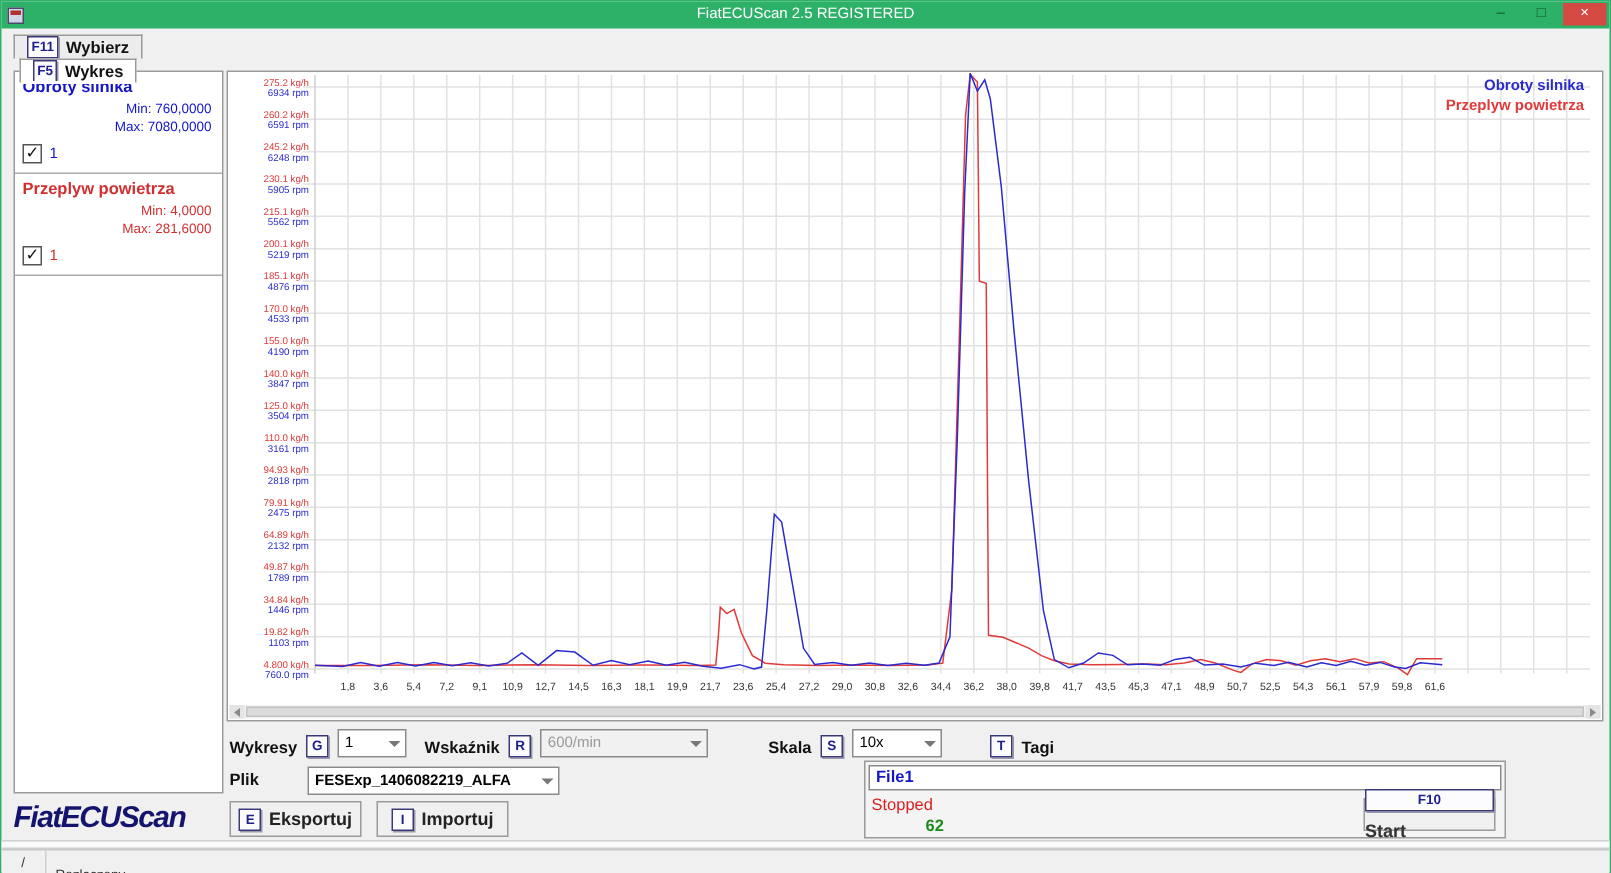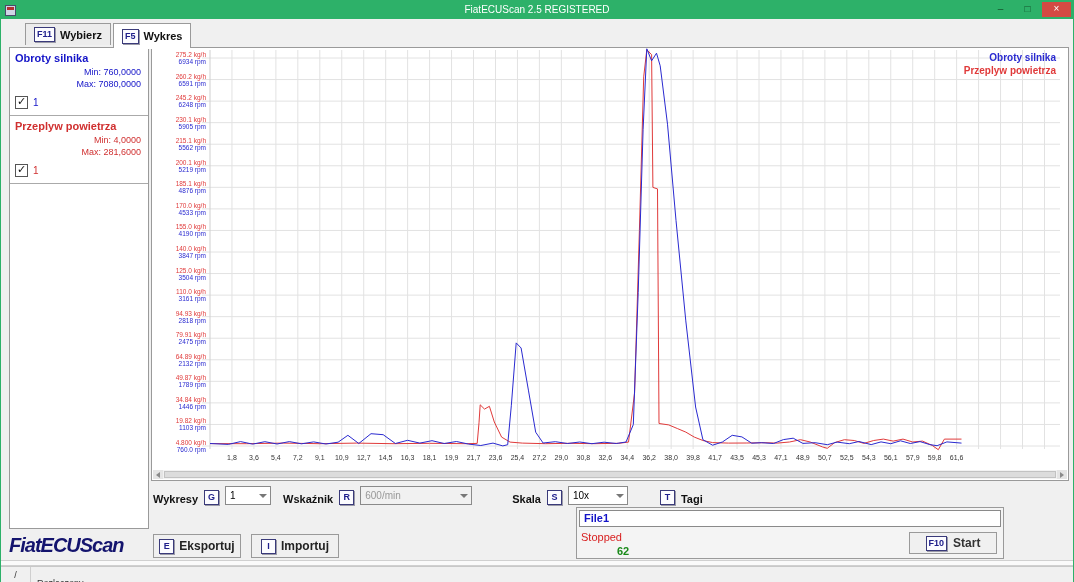--- a/index.html
+++ b/index.html
@@ -10,21 +10,21 @@
   
   .titlebar { position:absolute; left:0; top:0; width:100%; height:18px; background:#2db169; display:flex; align-items:center; }
   .appicon { width:11px; height:11px; margin-left:4px; background:#cfd6e6; border:1px solid #4a4a6a; position:relative; }
   .appicon::after { content:""; position:absolute; left:1px; top:1px; width:7px; height:3px; background:#b23030; }
   .wtitle { position:absolute; left:0; right:0; text-align:center; color:#fff; font-size:10px; line-height:18px; }
   .winbtns { position:absolute; right:2px; top:1px; display:flex; gap:2px; }
   .wb { width:25px; height:15px; text-align:center; font-size:10px; line-height:14px; color:#14532d; cursor:default; }
   .wb.close { background:#d44a43; color:#fff; width:29px; }
 
   
-  .tabbar { position:absolute; left:24px; top:22px; height:25px; display:flex; align-items:flex-start; z-index:3; }
+  .tabbar { position:absolute; left:8px; top:22px; height:25px; display:flex; align-items:center; z-index:3;flex-direction:column; }
   .tab { height:22px; padding:0 8px; display:flex; align-items:center; gap:5px; background:#ececec; border:1px solid #9a9a9a; border-bottom:none; margin-right:2px; }
   .tab.active { height:25px; background:#fff; position:relative; }
   .tab.active::after { content:""; position:absolute; left:0; right:0; bottom:-1px; height:2px; background:#fff; }
   .tablbl { font-size:11px; font-weight:bold; color:#111; }
   .kc { display:inline-block; min-width:15px; padding:1px 2px; text-align:center; background:#fcfcff; border:1px solid #3a3a7a; box-shadow:1px 1px 0 #9a9aa8; color:#20208c; font-size:9px; font-weight:bold; line-height:11px; }
 
   
   .sidebar { position:absolute; left:8px; top:46px; width:140px; height:482px; background:#fff; border:1px solid #9a9a9a; }
   .group { padding:4px 5px 6px 5px; border-bottom:1px solid #aaa; }
   .gtitle { font-size:11px; font-weight:bold; margin-bottom:2px; }
@@ -57,21 +57,21 @@
   .fsel.disabled { background:#f1f1f1; color:#999; }
   .row2 { position:absolute; left:152px; top:508px; height:22px; display:flex; align-items:center; }
   .btnrow { position:absolute; left:152px; top:533px; display:flex; gap:10px; }
   .btn { height:24px; min-width:88px; background:#f0f0f0; border:1px solid #9a9a9a; display:flex; align-items:center; justify-content:center; gap:5px; font-size:12px; font-weight:bold; color:#222; cursor:default; }
 
   
   .rightbox { position:absolute; left:575px; top:506px; width:428px; height:52px; border:1px solid #9a9a9a; background:#f4f4f4; }
   .fileinput { position:absolute; left:2px; right:2px; top:2px; height:17px; background:#fff; border:1px solid #8a8a8a; font-size:11px; font-weight:bold; color:#1414c8; line-height:15px; padding-left:4px; }
   .stopped { position:absolute; left:4px; top:23px; font-size:11px; font-weight:normal; color:#d82020; }
   .counter { position:absolute; left:4px; top:37px; font-size:11px; font-weight:bold; color:#1a8a1a;padding-left:36px; }
-  .startbtn { position:absolute; right:6px; bottom:4px; width:88px; height:22px; background:#f0f0f0; border:1px solid #9a9a9a; display:flex; align-items:center; justify-content:center; gap:6px; font-size:12px; font-weight:bold; color:#333; cursor:default; }
+  .startbtn { position:absolute; right:6px; bottom:4px; width:88px; height:22px; background:#f0f0f0; border:1px solid #9a9a9a; display:flex; justify-content:center; gap:6px; font-size:12px; font-weight:bold; color:#333; cursor:default;flex-direction:column; }
 
   
   .formscroll { position:absolute; left:0; top:559px; width:100%; height:6px; background:#fafafa; border-top:1px solid #d0d0d0; border-bottom:1px solid #d0d0d0; }
   .statusbar { position:absolute; left:0; top:565px; width:100%; height:16px; background:#f0f0f0; display:flex; align-items:stretch; font-size:9px; color:#333; border-top:1px solid #c8c8c8; }
   .scell { border-right:1px solid #cfcfcf; display:flex; align-items:center; padding:0 6px; }
   .scell.c1 { width:30px; justify-content:center; }
   .scell.c2 { min-width:88px;margin-top:16px; }
 
   svg text { font-family:"Liberation Sans", sans-serif; }
 </style>
@@ -290,20 +290,27 @@
     <span class="ctl-label" style="margin-left:34px">Skala</span>
     <span class="kc">S</span>
     <div class="fsel" style="width:60px">
       <span>10x</span>
         <span class="arr"></span>
     </div>
     <span class="kc" style="margin-left:26px">T</span>
     <span class="ctl-label">Tagi</span>
   </div>
 
+  <div class="row2">
+    <span class="ctl-label" style="width:52px">Plik</span>
+    <div class="fsel" style="width:168px; font-weight:bold">
+      <span>FESExp_1406082219_ALFA</span>
+        <span class="arr"></span>
+    </div>
+  </div>
 
   <div class="btnrow">
     <div class="btn">
       <span class="kc">E</span>
       <span>Eksportuj</span>
     </div>
     <div class="btn">
       <span class="kc">I</span>
       <span>Importuj</span>
     </div>

